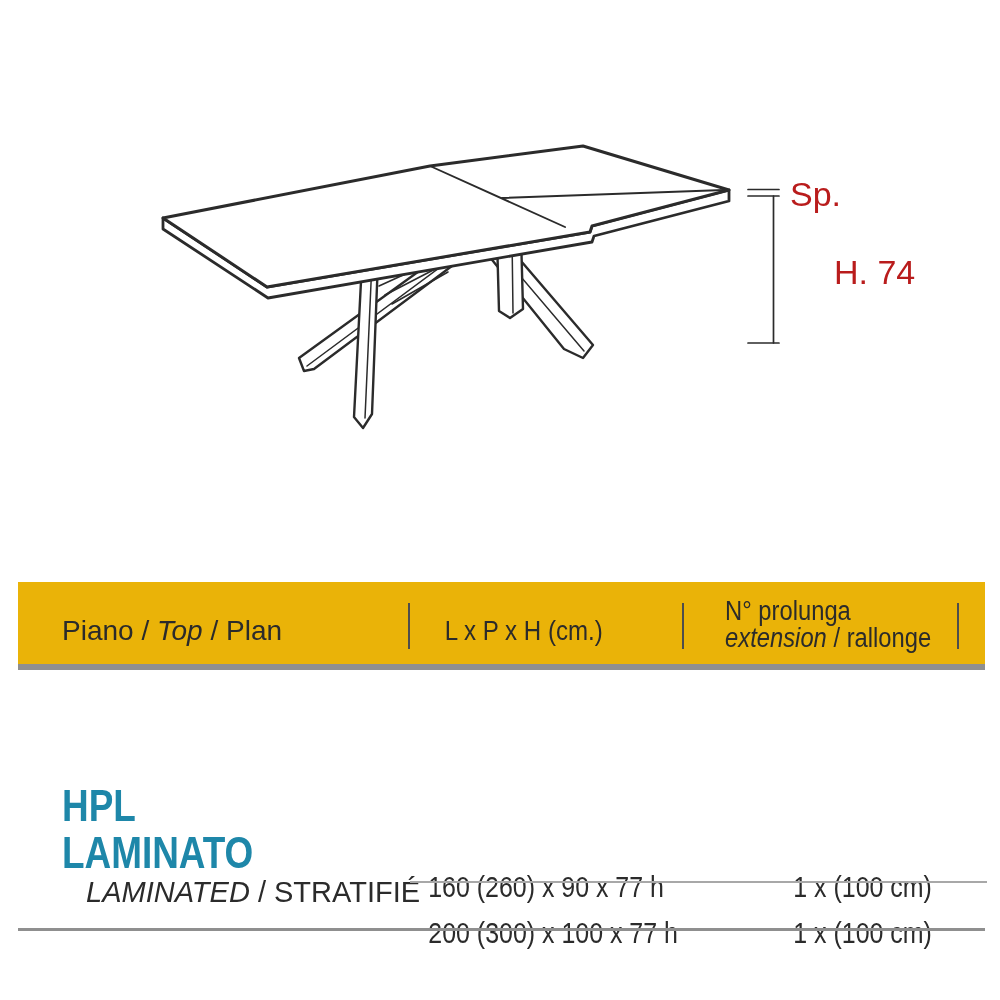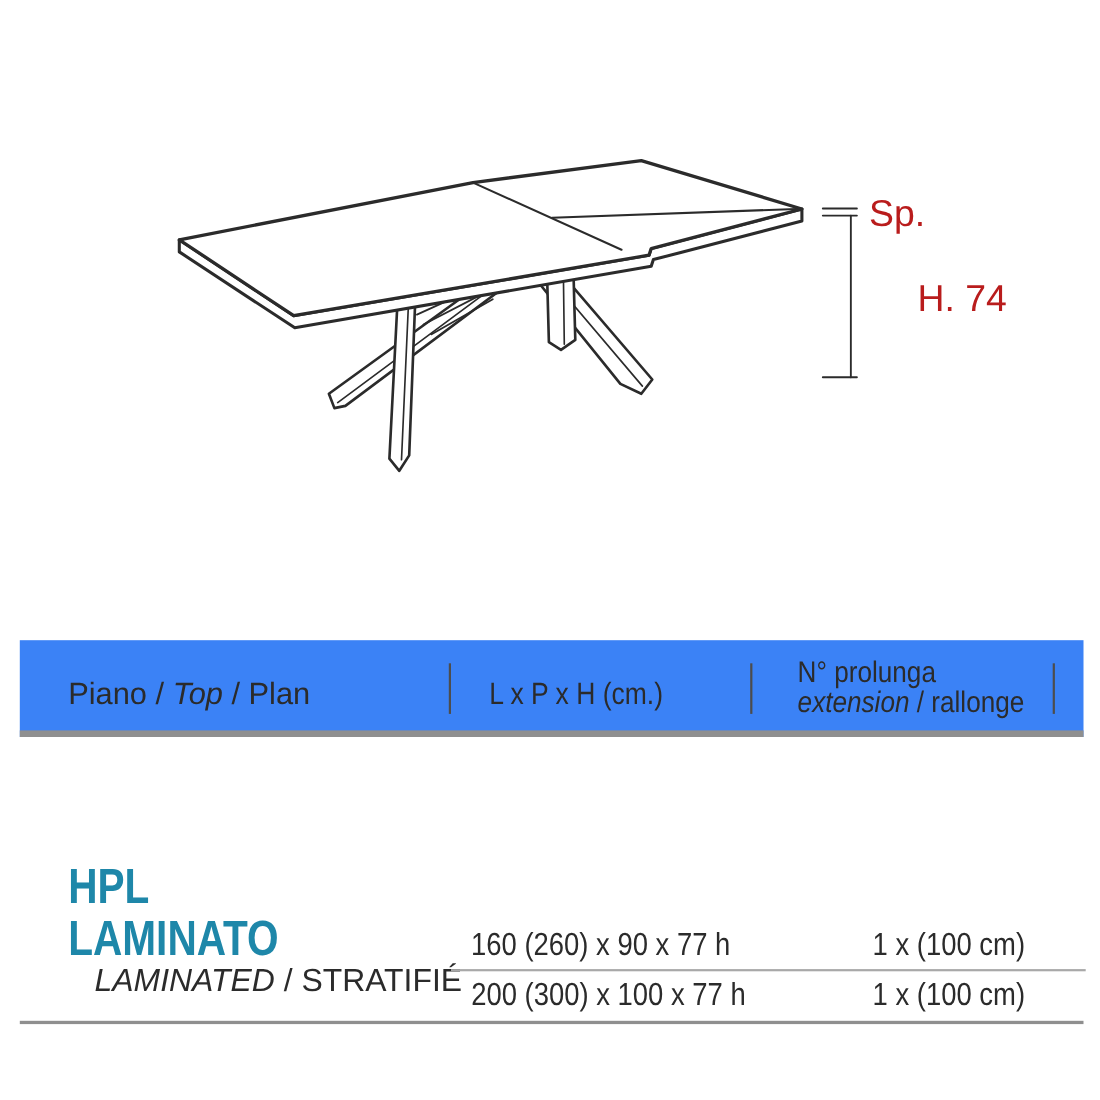--- a/index.html
+++ b/index.html
@@ -13,36 +13,36 @@
   .condL{transform:scaleX(0.86);transform-origin:0 50%;white-space:nowrap;}
   .condC{transform:scaleX(0.86);transform-origin:50% 50%;white-space:nowrap;display:inline-block;}
   .condR{transform:scaleX(0.88);transform-origin:100% 50%;white-space:nowrap;}
   .it{font-style:italic;}
 
   
   .dim-label{font-size:34px;line-height:36px;color:#b91c1c;}
 
   
   .spec-header{
-    left:18px;top:582px;width:967px;height:82px;background:#3b82f6;
+    left:18px;top:582px;width:967px;height:82px;background:#eab308;
     border-bottom:6px solid #8f8f8f;box-sizing:content-box;
   }
   .hdr-div{position:absolute;top:21px;width:2px;height:46px;background:#4d4d4d;}
   .hdr-text{position:absolute;font-size:28px;line-height:30px;color:#2b2b2b;}
   .hdr-col3{position:absolute;font-size:27px;line-height:27px;color:#2b2b2b;}
 
   
   .mat-title{
     left:62px;top:782px;font-size:45px;font-weight:bold;line-height:47px;
     transform:scaleX(0.82);transform-origin:0 0;white-space:nowrap;
   }
   .mat-sub{left:62px;top:876px;font-size:29px;line-height:32px;margin-left:24px;}
 
   
-  .row-text{position:absolute;font-size:29px;line-height:30px;text-align:center;color:#2b2b2b;}
+  .row-text{position:absolute;font-size:29px;line-height:30px;text-align:center;color:#2b2b2b;margin-top:28px;}
   .row-div{left:410px;top:881px;width:577px;height:2px;background:#a8a8a8;}
   .bottom-rule{left:18px;top:928px;width:967px;height:3px;background:#8f8f8f;}
 
   svg .ln{stroke:#2b2b2b;fill:none;stroke-linecap:round;stroke-linejoin:round;}
   svg .face{stroke:#2b2b2b;fill:#ffffff;stroke-linejoin:round;}
 </style>
 </head>
 <body>
 
 <svg class="abs" style="left:0;top:0" width="1000" height="560" viewBox="0 0 1000 560">

